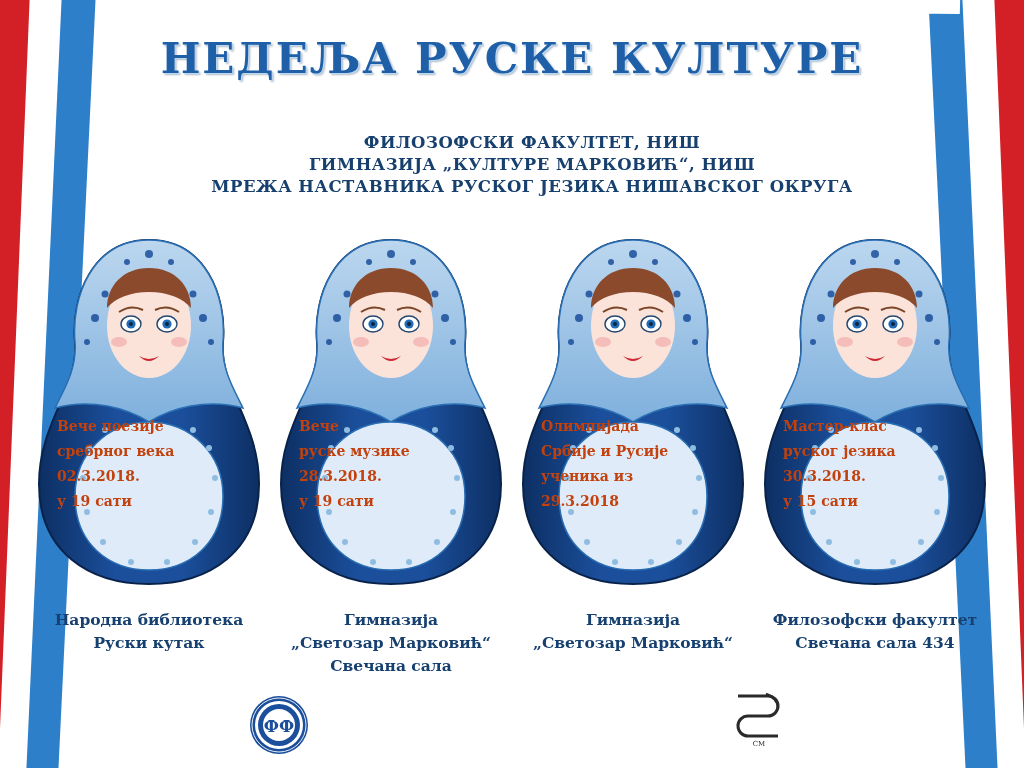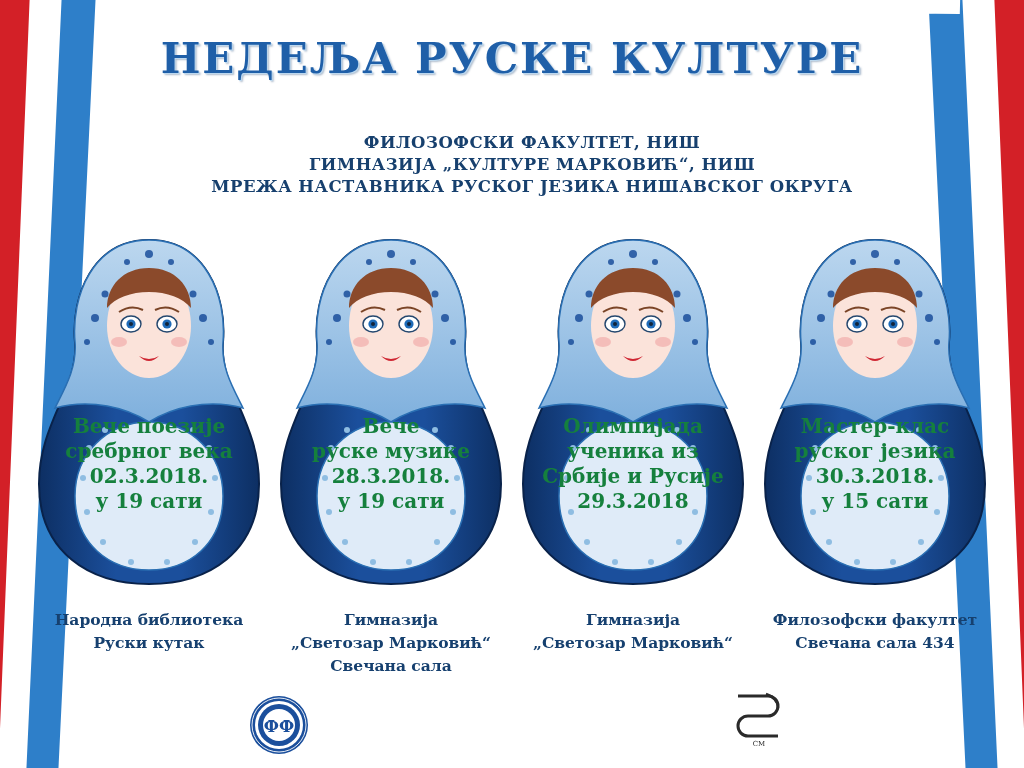--- a/index.html
+++ b/index.html
@@ -56,25 +56,24 @@
   }
   .doll-wrap {
     position: relative;
     width: 236px; height: 368px;
   }
   .doll-svg { position: absolute; top: 0; left: 0; }
   .doll-text {
     position: absolute;
     left: 26px; width: 184px;
     top: 192px;
-    text-align: center;
     font-family: "DejaVu Serif", serif;
-    font-size: 20px;
+    font-size: 14px;
     line-height: 25px;
-    color: #15803d;
+    color: #c2410c;
     font-weight: bold;
     z-index: 4;
     pointer-events: none;
   }
   .doll-text .ln { white-space: nowrap; }
 
   
   .venues {
     position: absolute;
     top: 608px; left: 0; width: 1024px;
@@ -310,22 +309,22 @@
           <circle cx="172" cy="96" r="4"></circle>
             <circle cx="180" cy="120" r="3"></circle>
             <circle cx="162" cy="72" r="3.5"></circle>
           <circle cx="118" cy="32" r="4"></circle>
             <circle cx="96" cy="40" r="3"></circle>
             <circle cx="140" cy="40" r="3"></circle>
         </g>
       </svg>
       <div class="doll-text">
         <div class="ln">Олимпијада</div>
+        <div class="ln">Србије и Русије</div>
         <div class="ln">ученика из</div>
-        <div class="ln">Србије и Русије</div>
         <div class="ln">29.3.2018</div>
       </div>
     </div>
 
     <div class="doll-wrap">
       <svg class="doll-svg" width="236" height="368" viewBox="0 0 236 368">
         <path d="M118 18 C 62 18, 40 74, 44 120 C 48 166, 8 200, 8 262 C 8 330, 58 362, 118 362 C 178 362, 228 330, 228 262 C 228 200, 188 166, 192 120 C 196 74, 174 18, 118 18 Z" fill="url(#bodyg1)" stroke="#09224a" stroke-width="2"></path>
         <path d="M118 18 C 62 18, 40 74, 44 120 C 46 146, 34 166, 24 186 C 60 176, 96 186, 118 200 C 140 186, 176 176, 212 186 C 202 166, 190 146, 192 120 C 196 74, 174 18, 118 18 Z" fill="url(#scarfg1)" stroke="#2a6fb3" stroke-width="1.5"></path>
         <path d="M118 52 C 88 52, 76 80, 76 104 C 76 132, 94 156, 118 156 C 142 156, 160 132, 160 104 C 160 80, 148 52, 118 52 Z" fill="#fbe3da"></path>
         <path d="M118 46 C 92 46, 76 64, 76 86 C 84 76, 100 70, 118 70 C 136 70, 152 76, 160 86 C 160 64, 144 46, 118 46 Z" fill="#8b4a2b"></path>

